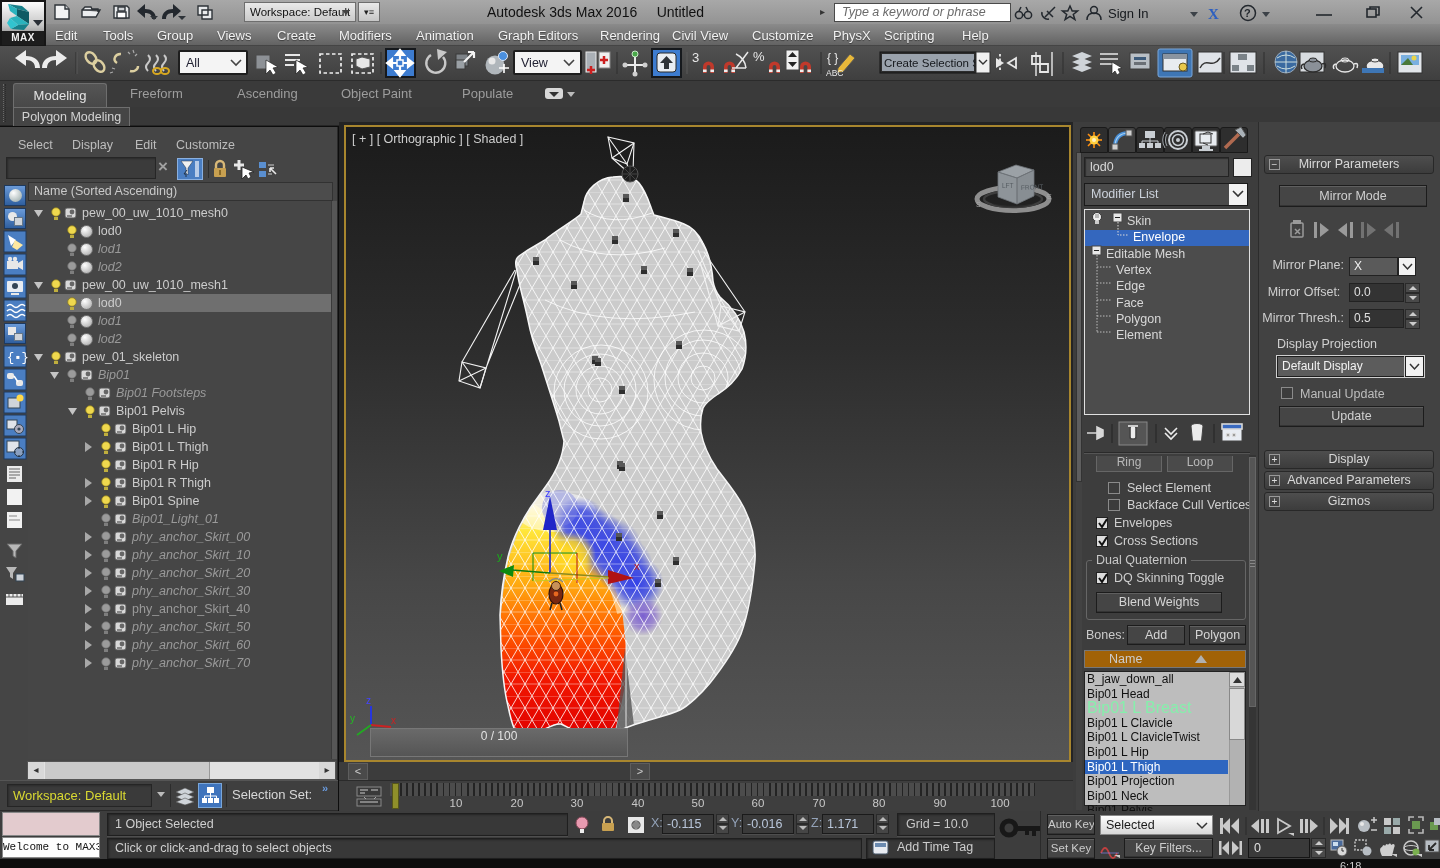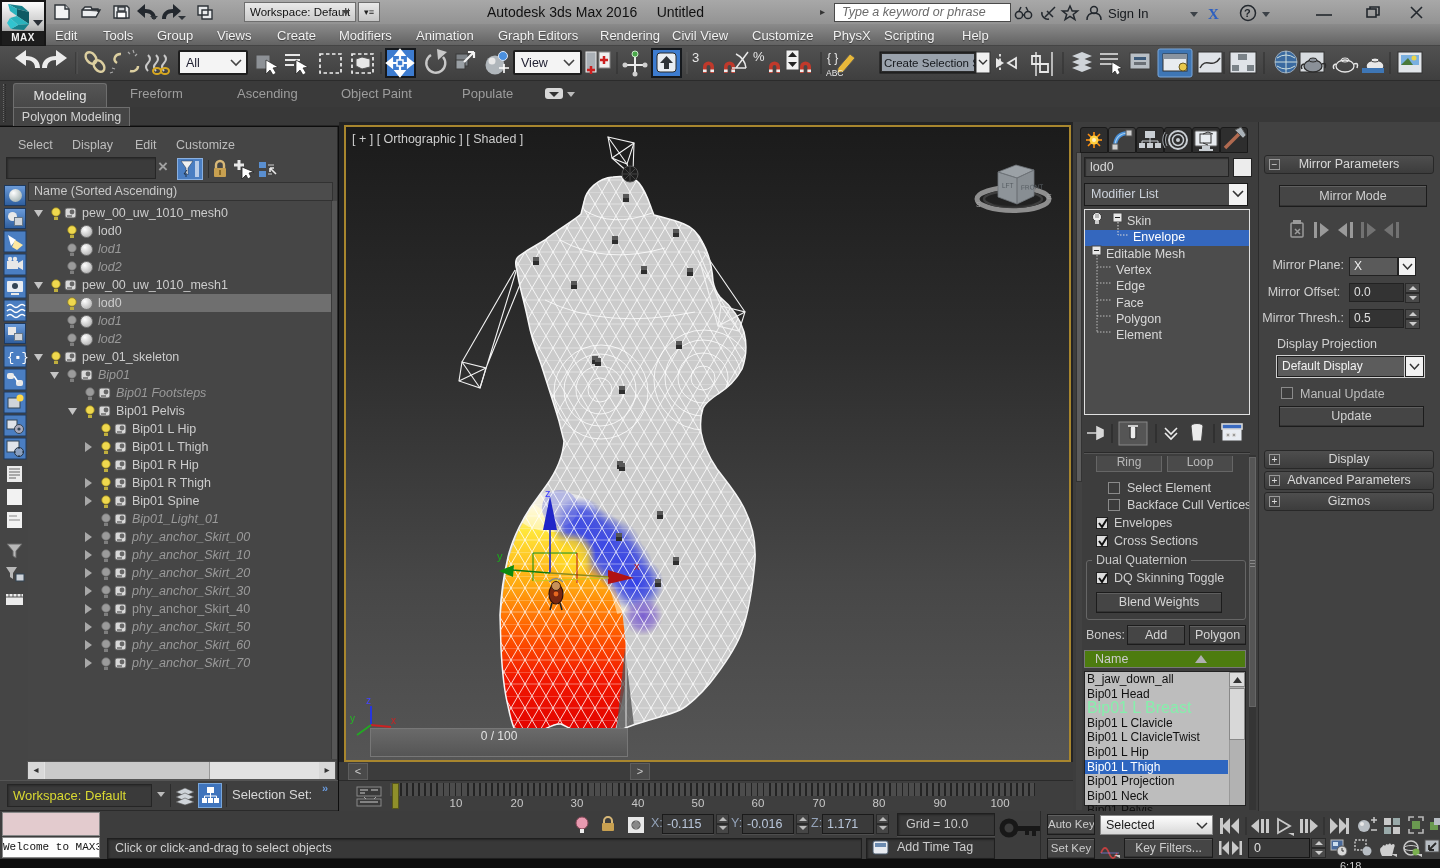--- a/index.html
+++ b/index.html
@@ -1055,21 +1055,21 @@
 <div style="position:absolute;left:1092px;top:553px;height:14px;background:#3d3d3d;padding:0 4px;color:#c8c8c8;font-size:12.5px">Dual Quaternion</div>
 <div style="position:absolute;left:1096px;top:572px;width:12px;height:12px;background:#dcdcdc;border:1px solid #222"></div>
     <svg style="left:1097px;top:572px" width="12" height="12">
       <path d="M2,6 l3,4 5,-8" stroke="#111" stroke-width="2" fill="none"></path>
     </svg>
 <div style="position:absolute;left:1114px;top:571px;height:14px;color:#cfcfcf;font-size:12.5px">DQ Skinning Toggle</div>
 <div class="btn" style="position:absolute;left:1096px;top:592px;width:126px;height:21px;color:#d5d5d5;font-size:12.5px;line-height:19px">Blend Weights</div>
 <div style="position:absolute;left:1086px;top:628px;height:14px;color:#cccccc;font-size:12.5px">Bones:</div>
 <div class="btn" style="position:absolute;left:1127px;top:625px;width:58px;height:20px;color:#d5d5d5;font-size:12.5px;line-height:18px">Add</div>
 <div class="btn" style="position:absolute;left:1189px;top:625px;width:57px;height:20px;color:#d5d5d5;font-size:12.5px;line-height:18px">Polygon</div>
-<div style="position:absolute;left:1084px;top:650px;width:162px;height:18px;background:#4d7c0f;border:1px solid #777;color:#cccccc;font-size:12.5px;line-height:16px;padding-left:10px">Name</div>
+<div style="position:absolute;left:1084px;top:650px;width:162px;height:18px;background:#a16207;border:1px solid #777;color:#cccccc;font-size:12.5px;line-height:16px;padding-left:24px">Name</div>
 <svg style="left:1195px;top:655px" width="12" height="9">
       <polygon points="6,0 12,8 0,8" fill="#b0b0b0"></polygon>
     </svg>
 <div style="position:absolute;left:1084px;top:671px;width:162px;height:135px;background:#bdbdbd;border:1px solid #222;overflow:hidden"></div>
 <div style="position:absolute;left:1087px;top:672px;height:13px;color:#111;font-size:12px;line-height:14px">B_jaw_down_all</div>
 <div style="position:absolute;left:1087px;top:686.6px;height:13px;color:#111;font-size:12px;line-height:14px">Bip01 Head</div>
 <div style="position:absolute;left:1087px;top:701.2px;height:13px;color:#86efac;font-size:16px;line-height:14px">Bip01 L Breast</div>
 <div style="position:absolute;left:1087px;top:715.8000000000001px;height:13px;color:#111;font-size:12px;line-height:14px">Bip01 L Clavicle</div>
 <div style="position:absolute;left:1087px;top:730.4000000000001px;height:13px;color:#111;font-size:12px;line-height:14px">Bip01 L ClavicleTwist</div>
 <div style="position:absolute;left:1087px;top:745.0000000000001px;height:13px;color:#111;font-size:12px;line-height:14px">Bip01 L Hip</div>
@@ -1149,20 +1149,21 @@
 <div style="position:absolute;left:1264px;top:450px;width:170px;height:19px;background:linear-gradient(#4e4e4e,#3c3c3c);border:1px solid #282828;border-radius:3px;color:#d8d8d8;font-size:12.5px;text-align:center;line-height:17px">Display</div>
     <div style="position:absolute;left:1269px;top:454px;width:11px;height:11px;border:1px solid #999;color:#ddd;font-size:10px;line-height:9px;text-align:center">+</div>
 <div style="position:absolute;left:1264px;top:471px;width:170px;height:19px;background:linear-gradient(#4e4e4e,#3c3c3c);border:1px solid #282828;border-radius:3px;color:#d8d8d8;font-size:12.5px;text-align:center;line-height:17px">Advanced Parameters</div>
     <div style="position:absolute;left:1269px;top:475px;width:11px;height:11px;border:1px solid #999;color:#ddd;font-size:10px;line-height:9px;text-align:center">+</div>
 <div style="position:absolute;left:1264px;top:492px;width:170px;height:19px;background:linear-gradient(#4e4e4e,#3c3c3c);border:1px solid #282828;border-radius:3px;color:#d8d8d8;font-size:12.5px;text-align:center;line-height:17px">Gizmos</div>
     <div style="position:absolute;left:1269px;top:496px;width:11px;height:11px;border:1px solid #999;color:#ddd;font-size:10px;line-height:9px;text-align:center">+</div>
 <div style="position:absolute;left:0;top:811px;width:1440px;height:48px;background:#3d3d3d"></div>
 <div style="position:absolute;left:0;top:811px;width:105px;height:48px;background:#3d3d3d"></div>
 <div style="position:absolute;left:2px;top:812px;width:98px;height:24px;background:#e3cbce;border:1px solid #888"></div>
 <div style="position:absolute;left:2px;top:837px;width:98px;height:21px;background:#fdfdfd;border:1px solid #888;color:#111;font-size:11px;line-height:19px;font-family:'Liberation Mono',monospace;overflow:hidden;white-space:nowrap">Welcome to MAX3</div>
+<div class="sunk" style="position:absolute;left:107px;top:813px;width:461px;height:23px;color:#cfcfcf;font-size:12.5px;line-height:21px;padding-left:7px">1 Object Selected</div>
 <svg style="left:574px;top:815px" width="75" height="20" viewBox="0 0 75 20">
 <circle cx="8" cy="8" r="6" fill="#e89ab0" stroke="#8a4a5a"></circle>
       <rect x="6" y="14" width="4" height="4" fill="#eee"></rect>
 <path d="M30,8 v-2 a4,4 0 0,1 8,0 v2" stroke="#d8b878" stroke-width="2" fill="none"></path>
       <rect x="28" y="8" width="12" height="8" rx="1" fill="#c8a050"></rect>
 <rect x="54" y="2" width="16" height="16" fill="#e8e8e8"></rect>
       <rect x="59" y="7" width="6" height="6" fill="#888"></rect>
       <circle cx="62" cy="10" r="4" fill="none" stroke="#555" stroke-width="1.2"></circle>
 </svg>
 <div style="position:absolute;left:651px;top:816px;height:14px;color:#93a2b8;font-size:12.5px">X:</div>

